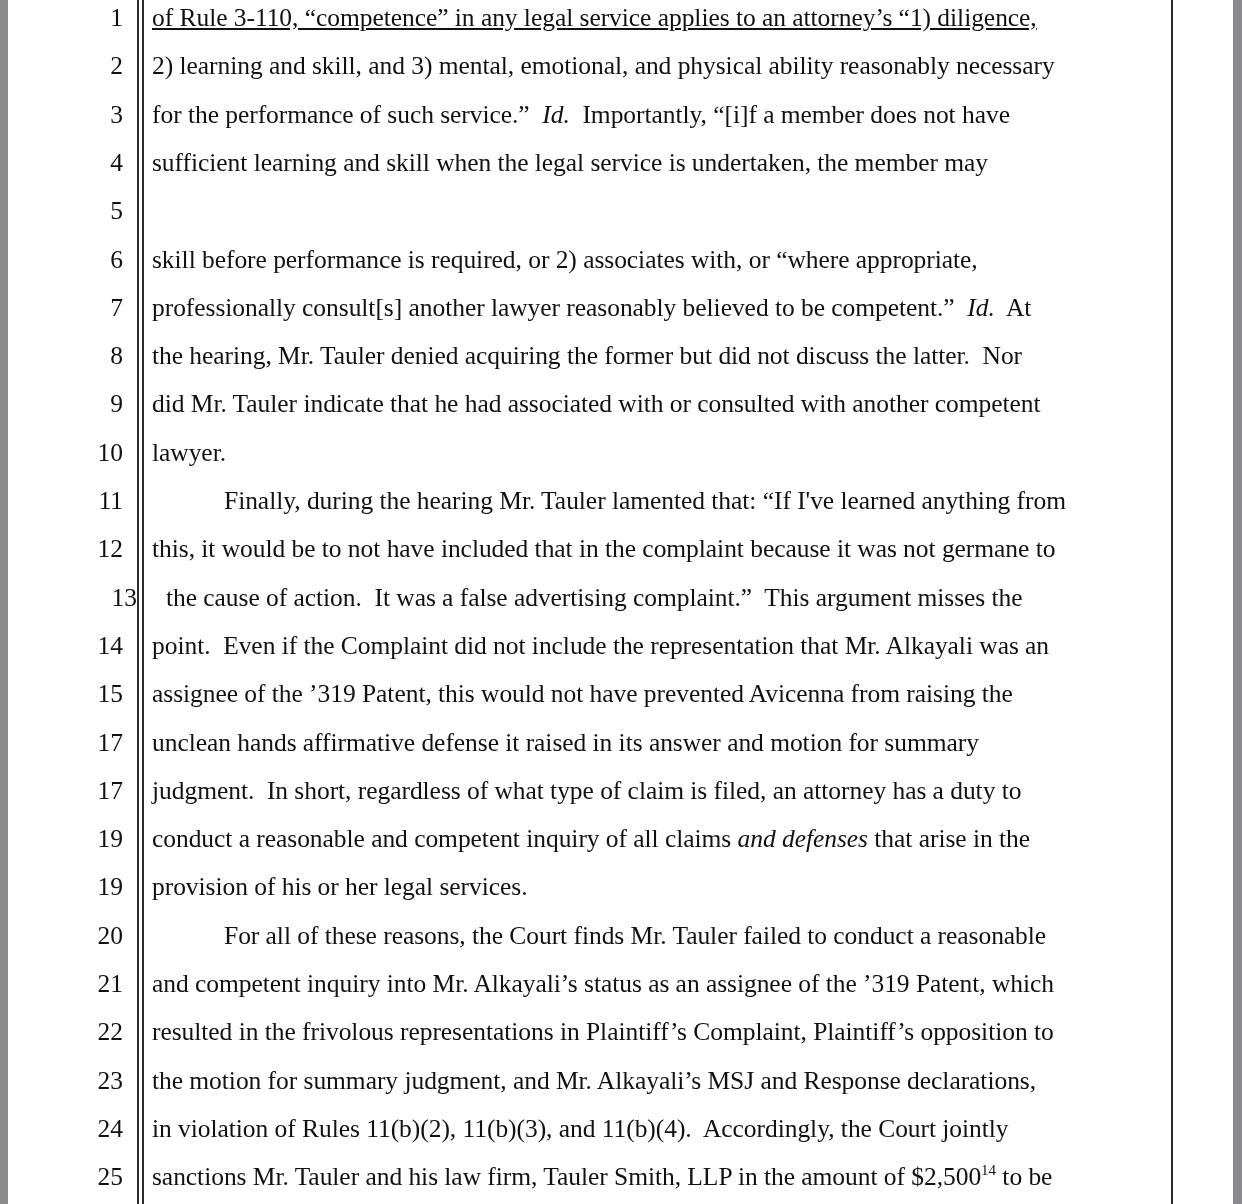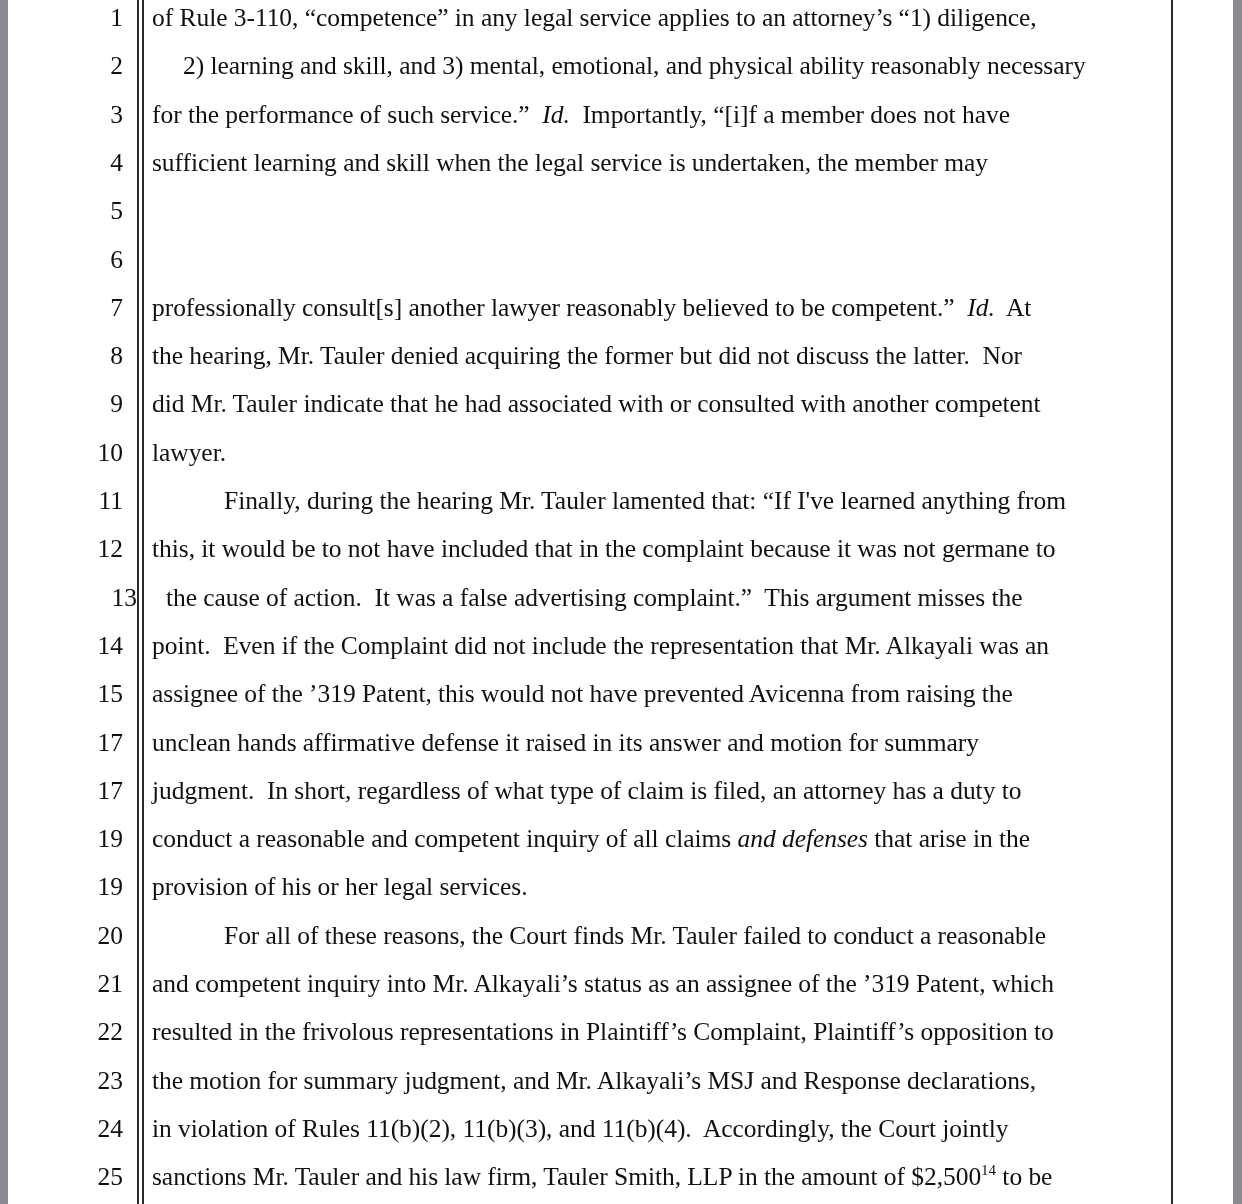--- a/index.html
+++ b/index.html
@@ -79,39 +79,40 @@
 
 <div class="edge-left"></div>
 <div class="edge-right"></div>
 <div class="rule-double-a"></div>
 <div class="rule-double-b"></div>
 <div class="rule-right"></div>
 
 <div id="page">
     <div class="line" style="top: 0px;">
       <span class="ln">1</span>
-      <span class="tx"><span style="white-space: pre;">of Rule 3-110, “competence” in any legal service applies to an attorney’s “1) diligence,</span></span>
+      <span class="tx"><span style="white-space: pre; text-decoration: underline;">of Rule 3-110, “competence” in any legal service applies to an attorney’s “1) diligence,</span></span>
     </div>
     <div class="line" style="top: 48.3px;">
       <span class="ln">2</span>
-      <span class="tx"><span style="white-space: pre; margin-left: 31px;">2) learning and skill, and 3) mental, emotional, and physical ability reasonably necessary</span></span>
+      <span class="tx"><span style="white-space: pre;">2) learning and skill, and 3) mental, emotional, and physical ability reasonably necessary</span></span>
     </div>
     <div class="line" style="top: 96.6px;">
       <span class="ln">3</span>
       <span class="tx"><span style="white-space: pre;">for the performance of such service.”  </span><em style="white-space: pre;">Id.</em><span style="white-space: pre;">  Importantly, “[i]f a member does not have</span></span>
     </div>
     <div class="line" style="top: 144.9px;">
       <span class="ln">4</span>
       <span class="tx"><span style="white-space: pre;">sufficient learning and skill when the legal service is undertaken, the member may</span></span>
     </div>
     <div class="line" style="top: 193.2px;">
       <span class="ln">5</span>
     </div>
     <div class="line" style="top: 241.5px;">
       <span class="ln">6</span>
+      <span class="tx"><span style="white-space: pre;">skill before performance is required, or 2) associates with, or “where appropriate,</span></span>
     </div>
     <div class="line" style="top: 289.8px;">
       <span class="ln">7</span>
       <span class="tx"><span style="white-space: pre;">professionally consult[s] another lawyer reasonably believed to be competent.”  </span><em style="white-space: pre;">Id.</em><span style="white-space: pre;">  At</span></span>
     </div>
     <div class="line" style="top: 338.1px;">
       <span class="ln">8</span>
       <span class="tx"><span style="white-space: pre;">the hearing, Mr. Tauler denied acquiring the former but did not discuss the latter.  Nor</span></span>
     </div>
     <div class="line" style="top: 386.4px;">

